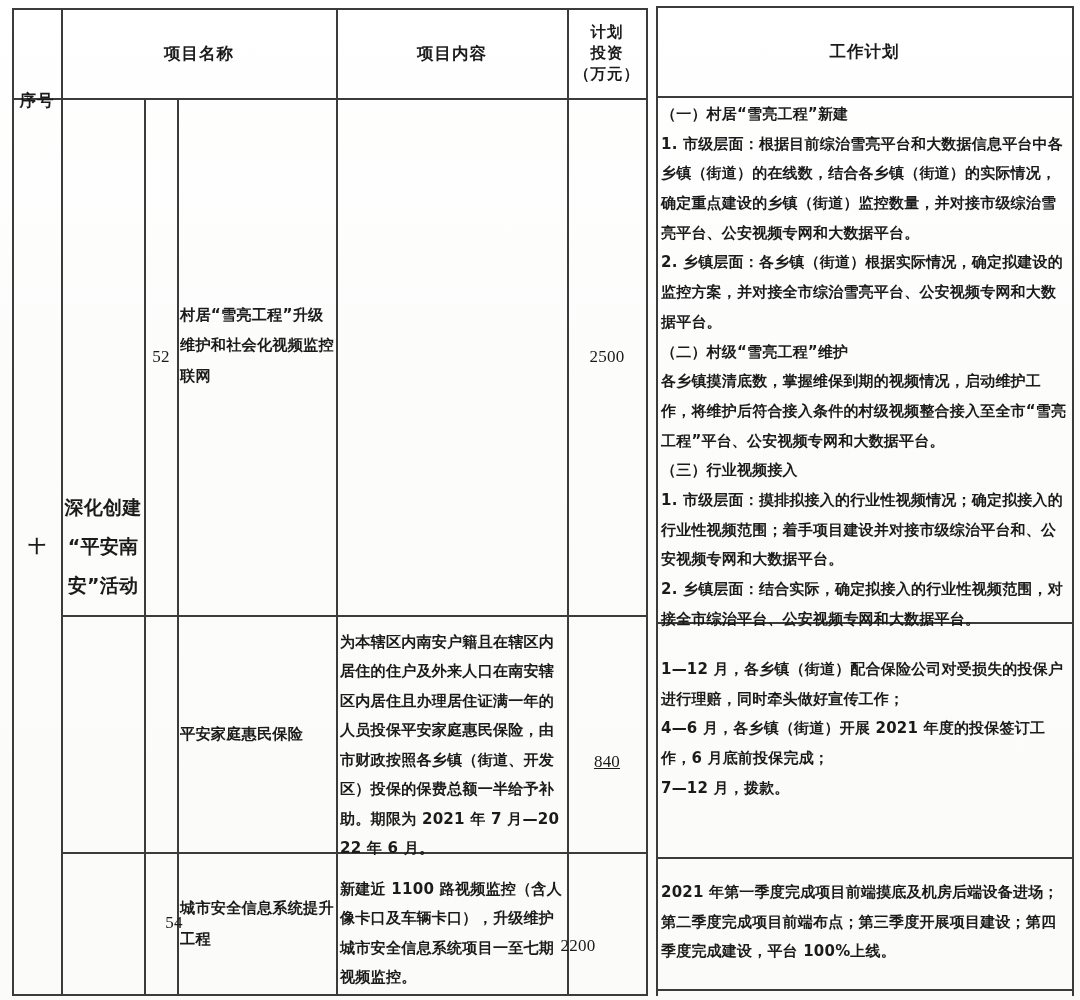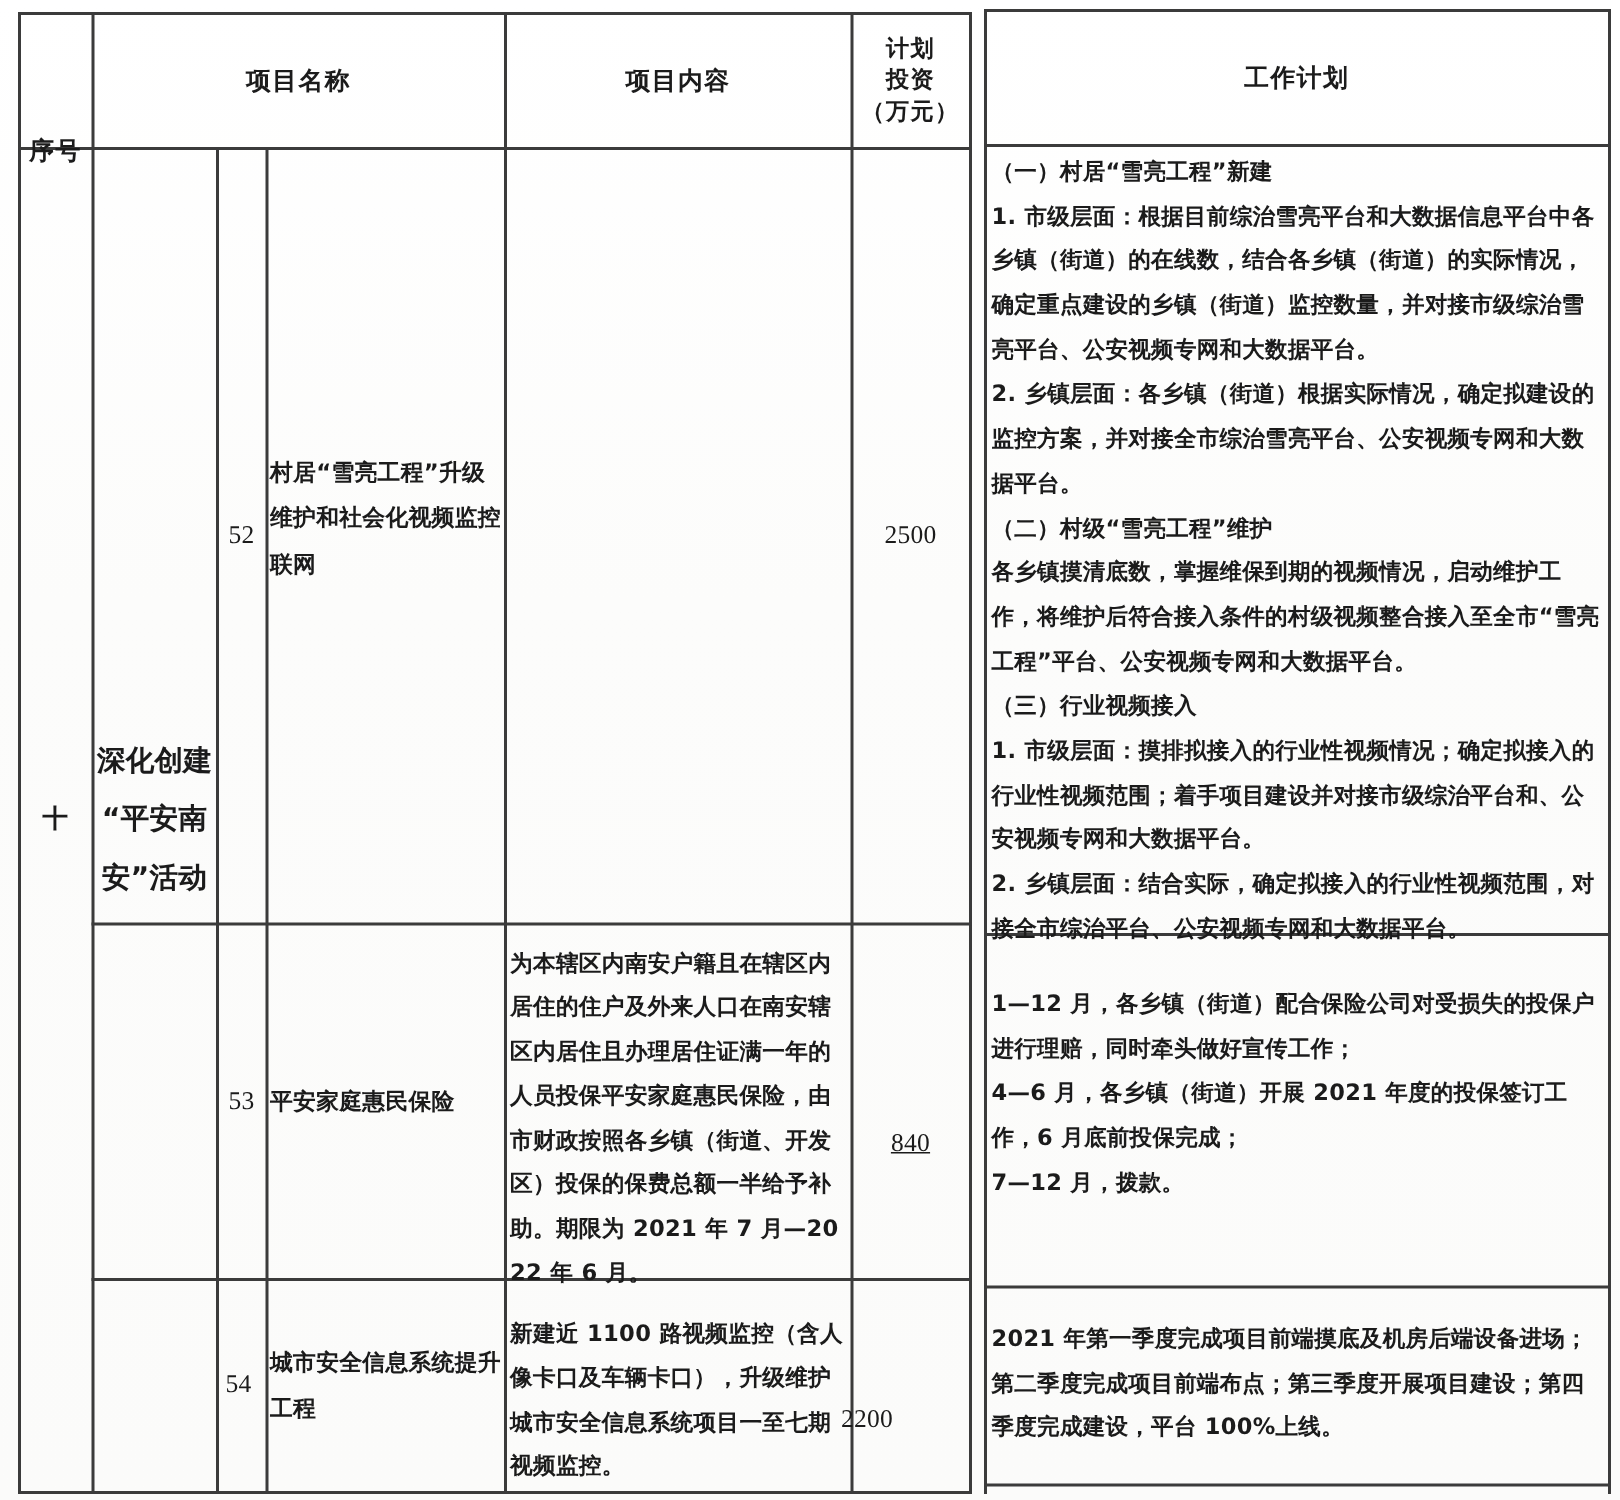--- a/index.html
+++ b/index.html
@@ -157,33 +157,32 @@
 
   <div class="cell plantext" style="left:661px; top:100px; width:407px;">（一）村居“雪亮工程”新建
 1. 市级层面：根据目前综治雪亮平台和大数据信息平台中各乡镇（街道）的在线数，结合各乡镇（街道）的实际情况，确定重点建设的乡镇（街道）监控数量，并对接市级综治雪亮平台、公安视频专网和大数据平台。
 2. 乡镇层面：各乡镇（街道）根据实际情况，确定拟建设的监控方案，并对接全市综治雪亮平台、公安视频专网和大数据平台。
 （二）村级“雪亮工程”维护
 各乡镇摸清底数，掌握维保到期的视频情况，启动维护工作，将维护后符合接入条件的村级视频整合接入至全市“雪亮工程”平台、公安视频专网和大数据平台。
 （三）行业视频接入
 1. 市级层面：摸排拟接入的行业性视频情况；确定拟接入的行业性视频范围；着手项目建设并对接市级综治平台和、公安视频专网和大数据平台。
 2. 乡镇层面：结合实际，确定拟接入的行业性视频范围，对接全市综治平台、公安视频专网和大数据平台。</div>
 
-  <div class="cell ctr num" style="left:145px; top:616px; width:32px; height:236px;">53</div>
 
   <div class="cell ctr namecell" style="left:180px; top:616px; width:155px; height:236px; justify-content:flex-start; text-align:left;">平安家庭惠民保险</div>
 
   <div class="cell bodytext" style="left:340px; top:628px; width:226px;">为本辖区内南安户籍且在辖区内居住的住户及外来人口在南安辖区内居住且办理居住证满一年的人员投保平安家庭惠民保险，由市财政按照各乡镇（街道、开发区）投保的保费总额一半给予补助。期限为 2021 年 7 月—2022 年 6 月。</div>
 
   <div class="cell ctr num" style="left:568px; top:616px; width:78px; height:292px;text-decoration:underline;">840</div>
 
   <div class="cell plantext" style="left:661px; top:655px; width:407px;">1—12 月，各乡镇（街道）配合保险公司对受损失的投保户进行理赔，同时牵头做好宣传工作；
 4—6 月，各乡镇（街道）开展 2021 年度的投保签订工作，6 月底前投保完成；
 7—12 月，拨款。</div>
 
-  <div class="cell ctr num" style="left:143px; top:853px; width:32px; height:141px;">54</div>
+  <div class="cell ctr num" style="left:158px; top:853px; width:32px; height:141px;">54</div>
 
   <div class="cell ctr namecell" style="left:180px; top:853px; width:155px; height:141px; justify-content:flex-start; text-align:left;">城市安全信息系统提升工程</div>
 
   <div class="cell bodytext" style="left:340px; top:875px; width:226px;">新建近 1100 路视频监控（含人像卡口及车辆卡口），升级维护城市安全信息系统项目一至七期视频监控。</div>
 
   <div class="cell ctr num" style="left:539px; top:853px; width:78px; height:141px;margin-top:23px;">2200</div>
 
   <div class="cell plantext" style="left:661px; top:878px; width:407px;">2021 年第一季度完成项目前端摸底及机房后端设备进场；第二季度完成项目前端布点；第三季度开展项目建设；第四季度完成建设，平台 100%上线。</div>
 </div>
 

